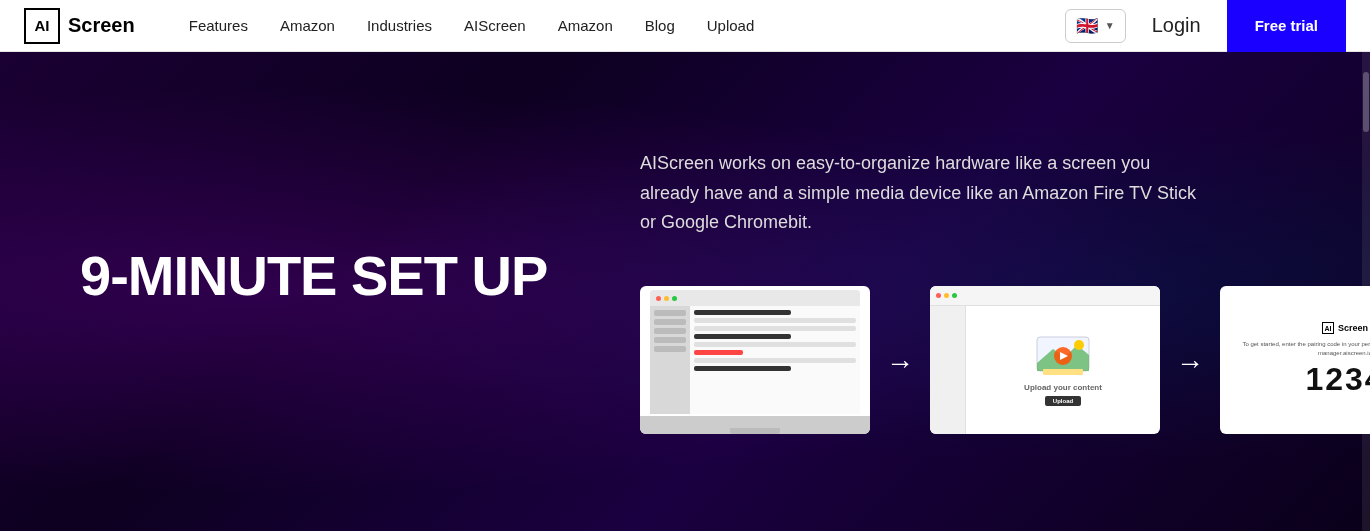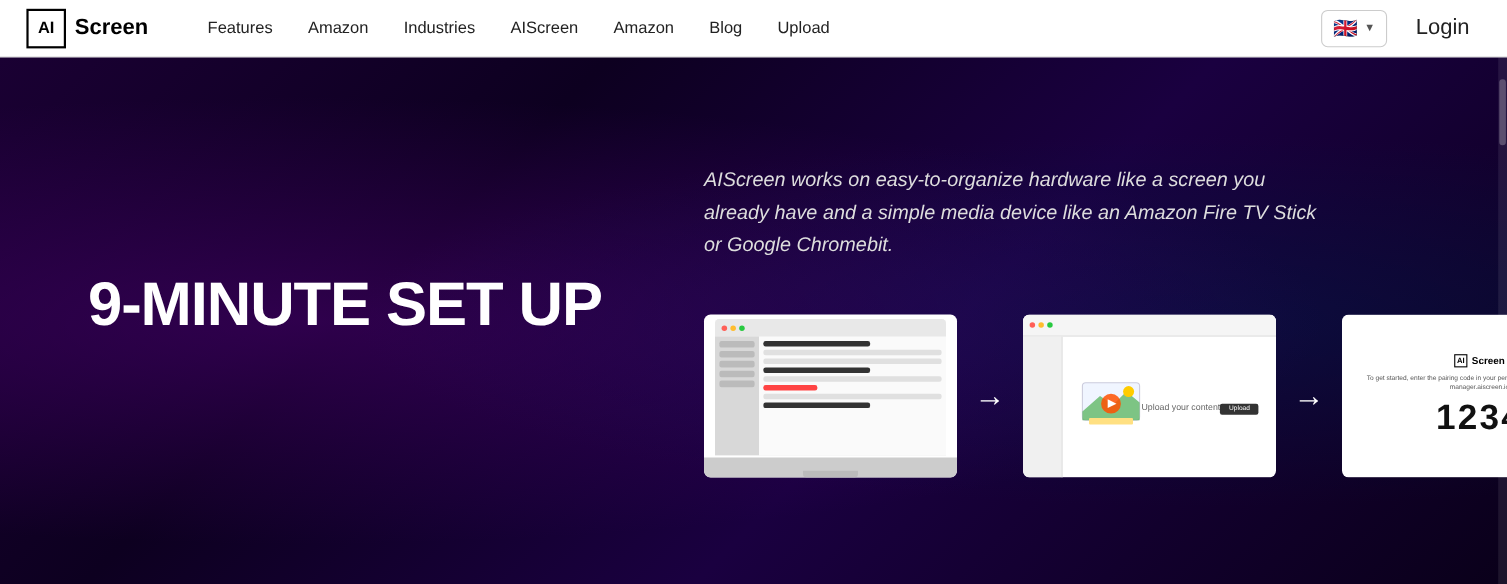--- a/index.html
+++ b/index.html
@@ -126,21 +126,20 @@
       z-index: 2;
       flex: 1;
       padding-left: 40px;
     }
     .hero-description {
       font-size: 18px;
       color: #ddd;
       line-height: 1.65;
       max-width: 560px;
       margin-bottom: 48px;
-      font-style: italic;
     }
 
     
     .steps-row {
       display: flex;
       align-items: center;
       gap: 0;
       margin-top: 0;
       position: relative;
       z-index: 2;
@@ -265,24 +264,25 @@
       display: flex;
     }
     .step2-sidebar {
       width: 36px;
       background: #f0f0f0;
       border-right: 1px solid #e0e0e0;
     }
     .step2-main {
       flex: 1;
       display: flex;
-      flex-direction: row;
+      flex-direction: column;
       align-items: center;
       justify-content: center;
       padding: 8px;
+      font-weight: bold;
     }
     .upload-icon-area {
       display: flex;
       align-items: center;
       justify-content: center;
       margin-bottom: 6px;
     }
     .upload-label {
       font-size: 8px;
       color: #666;
@@ -376,20 +376,21 @@
     <a class="nav-link">Amazon</a>
     <a class="nav-link">Blog</a>
     <a class="nav-link">Upload</a>
   </div>
   <div class="nav-right">
     <div class="lang-selector">
       <span class="flag-emoji">🇬🇧</span>
       <span class="chevron">▼</span>
     </div>
     <a class="login-link">Login</a>
+    <button class="free-trial-btn">Free trial</button>
   </div>
 </nav>
 
 <section class="hero">
   <div class="hero-left">
     <h1 class="hero-title">9-MINUTE SET UP</h1>
   </div>
   <div class="hero-right">
     <p class="hero-description">AIScreen works on easy-to-organize hardware like a screen you already have and a simple media device like an Amazon Fire TV Stick or Google Chromebit.</p>
 

